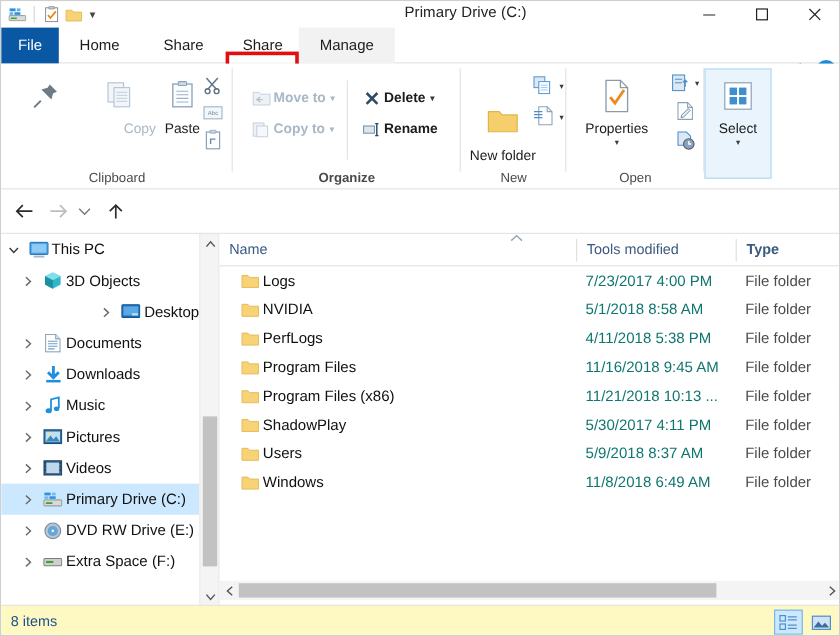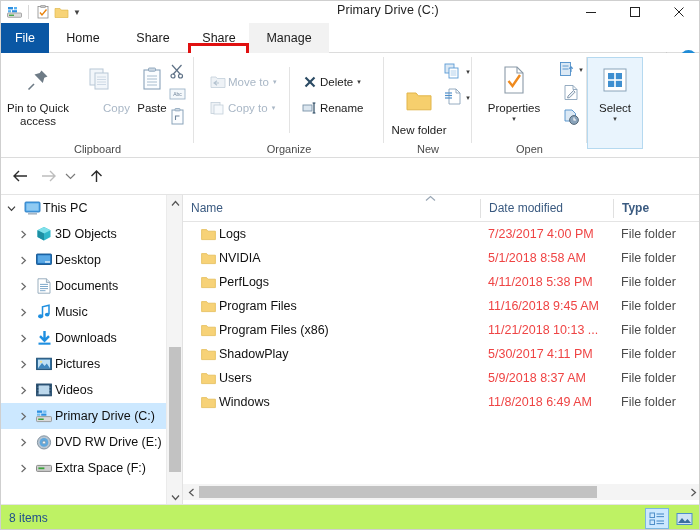--- a/index.html
+++ b/index.html
@@ -108,30 +108,30 @@
   .col { position:absolute; top:0; height:26px; display:flex; align-items:center; font-size:12px; color:#3a5a80; }
   .col .ct { margin-left:8px; }
   .coldiv { position:absolute; top:4px; width:1px; height:19px; background:#e0e0e0; }
   .sortmark { position:absolute; left:242px; top:-1px; font-size:9px; color:#9aa7b5; }
 
   .rows { position:absolute; left:0; top:27px; width:518px; }
   .row { position:relative; height:24px; }
   .cell { position:absolute; top:0; height:24px; display:flex; align-items:center; font-size:12.5px; white-space:nowrap; }
   .cell.name { left:14px; color:#101010; }
   .cell.name .fico { width:22px; height:24px; display:flex; align-items:center; justify-content:center; }
-  .cell.date { left:305px; color:#ef4444; }
+  .cell.date { left:305px; color:#0f766e; }
   .cell.type { left:438px; color:#4c4c4c; }
 
   .hscroll { position:absolute; left:182px; top:289px; width:518px; height:16px; background:#f4f4f4; }
   .hscroll .harrow { position:absolute; top:0; width:16px; height:16px; display:flex; align-items:center;
                      justify-content:center; font-size:8px; color:#555; }
   .hscroll .hthumb { position:absolute; left:16px; top:2px; width:398px; height:12px; background:#c2c2c2; }
 
   
-  .statusbar { position:absolute; left:0; top:503px; width:700px; height:27px; background:#bef264; border-top:1px solid #e4e4e4; }
+  .statusbar { position:absolute; left:0; top:503px; width:700px; height:27px; background:#fef9c3; border-top:1px solid #e4e4e4; }
   .status-text { position:absolute; left:8px; top:6px; font-size:12px; color:#1f4e8c; }
   .viewbtns { position:absolute; right:5px; top:3px; display:flex; gap:3px; }
   .viewbtn { width:24px; height:21px; display:flex; align-items:center; justify-content:center; }
   .viewbtn.active { background:#cce8ff; border:1px solid #7bb7e0; }
 </style>
 </head>
 <body>
 
 <div id="app">
 
@@ -201,21 +201,20 @@
   <div class="ribbon">
 
     <div class="rgroup" style="left:0; width:193px;">
       <div class="big-btn" style="left:6px;">
         <div class="ico">
           <svg width="26" height="26" viewBox="0 0 26 26">
             <path d="M16.5 3.5 l6 6 -3.2 1.2 -1.5 5.2 -8.3 -8.3 5.2 -1.5 Z" fill="#6e7b86"></path>
             <line x1="9" y1="17" x2="3.5" y2="22.5" stroke="#6e7b86" stroke-width="1.6"></line>
           </svg>
         </div>
-        <div class="lbl">Pin to Quick access</div>
       </div>
       <div class="big-btn dim" style="left:68px;">
         <div class="ico">
           <svg width="28" height="28" viewBox="0 0 28 28">
             <rect x="4" y="3" width="13" height="16" fill="#f2f6fa" stroke="#b8c7d6" stroke-width="1"></rect>
             <rect x="9" y="7" width="13" height="16" fill="#f2f6fa" stroke="#b8c7d6" stroke-width="1"></rect>
             <g stroke="#c9d6e2" stroke-width="0.9">
               <line x1="11" y1="11" x2="20" y2="11"></line>
                 <line x1="11" y1="13.5" x2="20" y2="13.5"></line>
               <line x1="11" y1="16" x2="20" y2="16"></line>
@@ -264,21 +263,21 @@
             <rect x="2" y="2" width="11" height="14" fill="#fbfdff" stroke="#8aa3ba" stroke-width="1"></rect>
             <rect x="5" y="0.5" width="5" height="2.4" rx="0.6" fill="#cdd9e4" stroke="#8aa3ba" stroke-width="0.8"></rect>
             <path d="M5.5 12 v-4 h4" stroke="#6f849a" stroke-width="1.1" fill="none"></path>
           </svg>
         </span>
       </div>
       <div class="glabel">Clipboard</div>
       <div class="gsep"></div>
     </div>
 
-    <div class="rgroup" style="left:193px; width:190px;">
+    <div class="rgroup" style="left:193px; width:190px;font-weight:bold;">
       <div class="small-btn dim" style="left:14px; top:18px;">
         <span class="ico">
           <svg width="16" height="14" viewBox="0 0 16 14">
             <path d="M1 2 h5 l1.2 1.5 H15 v9 H1 Z" fill="#eef2f6" stroke="#c3cfda" stroke-width="0.8"></path>
             <path d="M4 8 h5 M7 5.8 L4 8 l3 2.2" stroke="#b4c3d0" stroke-width="1.1" fill="none"></path>
           </svg>
         </span>
         <span>Move to</span>
         <span class="caret dim">▾</span>
       </div>
@@ -513,21 +512,21 @@
           </div>
           <div class="tree-ico">
             <svg width="16" height="16" viewBox="0 0 16 16">
               <path d="M8 1 L14.5 4.2 V11 L8 14.6 L1.5 11 V4.2 Z" fill="#2fb6c9"></path>
               <path d="M8 1 L14.5 4.2 L8 7.6 L1.5 4.2 Z" fill="#7fe0ea"></path>
               <path d="M8 7.6 V14.6 L1.5 11 V4.2 Z" fill="#1d8fa3"></path>
             </svg>
           </div>
           <div class="tree-lbl">3D Objects</div>
         </div>
-        <div class="tree-item" style="padding-left: 12px;">
+        <div class="tree-item" style="padding-left: 12px; justify-content: flex-end;">
           <div class="tree-chev">
             <svg width="7" height="9" viewBox="0 0 7 9">
               <path d="M1.6 1 L5.4 4.5 L1.6 8" stroke="#6a6a6a" stroke-width="1.2" fill="none"></path>
             </svg>
           </div>
           <div class="tree-ico">
             <svg width="16" height="14" viewBox="0 0 16 14">
               <rect x="0.5" y="1" width="15" height="10.5" rx="0.8" fill="#1f6fb8" stroke="#14558f" stroke-width="0.9"></rect>
               <rect x="1.8" y="2.3" width="12.4" height="7.6" fill="#5aa9e6"></rect>
               <rect x="9" y="8" width="5" height="1.9" fill="#bcdcf4"></rect>
@@ -555,41 +554,41 @@
           </div>
           <div class="tree-lbl">Documents</div>
         </div>
         <div class="tree-item" style="padding-left: 12px;">
           <div class="tree-chev">
             <svg width="7" height="9" viewBox="0 0 7 9">
               <path d="M1.6 1 L5.4 4.5 L1.6 8" stroke="#6a6a6a" stroke-width="1.2" fill="none"></path>
             </svg>
           </div>
           <div class="tree-ico">
+            <svg width="15" height="16" viewBox="0 0 15 16">
+              <path d="M7.5 1 V9.4 M3 6.2 L7.5 10.7 L12 6.2" stroke="#1f8fe0" stroke-width="2.4" fill="none"></path>
+              <rect x="1.5" y="12.6" width="12" height="2.1" fill="#1f8fe0"></rect>
+            </svg>
+          </div>
+          <div class="tree-lbl">Downloads</div>
+        </div>
+        <div class="tree-item" style="padding-left: 12px;">
+          <div class="tree-chev">
+            <svg width="7" height="9" viewBox="0 0 7 9">
+              <path d="M1.6 1 L5.4 4.5 L1.6 8" stroke="#6a6a6a" stroke-width="1.2" fill="none"></path>
+            </svg>
+          </div>
+          <div class="tree-ico">
             <svg width="14" height="16" viewBox="0 0 14 16">
               <path d="M5.5 12 V2.8 L12 1.2 V10" stroke="#1f8fe0" stroke-width="1.5" fill="none"></path>
               <ellipse cx="3.6" cy="12.3" rx="2.6" ry="2.1" fill="#1f8fe0"></ellipse>
               <ellipse cx="10.2" cy="10.6" rx="2.3" ry="1.9" fill="#1f8fe0"></ellipse>
             </svg>
           </div>
           <div class="tree-lbl">Music</div>
-        </div>
-        <div class="tree-item" style="padding-left: 12px;">
-          <div class="tree-chev">
-            <svg width="7" height="9" viewBox="0 0 7 9">
-              <path d="M1.6 1 L5.4 4.5 L1.6 8" stroke="#6a6a6a" stroke-width="1.2" fill="none"></path>
-            </svg>
-          </div>
-          <div class="tree-ico">
-            <svg width="15" height="16" viewBox="0 0 15 16">
-              <path d="M7.5 1 V9.4 M3 6.2 L7.5 10.7 L12 6.2" stroke="#1f8fe0" stroke-width="2.4" fill="none"></path>
-              <rect x="1.5" y="12.6" width="12" height="2.1" fill="#1f8fe0"></rect>
-            </svg>
-          </div>
-          <div class="tree-lbl">Downloads</div>
         </div>
         <div class="tree-item" style="padding-left: 12px;">
           <div class="tree-chev">
             <svg width="7" height="9" viewBox="0 0 7 9">
               <path d="M1.6 1 L5.4 4.5 L1.6 8" stroke="#6a6a6a" stroke-width="1.2" fill="none"></path>
             </svg>
           </div>
           <div class="tree-ico">
             <svg width="16" height="14" viewBox="0 0 16 14">
               <rect x="0.6" y="1.2" width="14.8" height="11.4" fill="#2f6f9f" stroke="#1c4c72" stroke-width="0.9"></rect>
@@ -691,21 +690,21 @@
         <div class="col" style="left:0; width:305px;">
           <span class="ct">Name</span>
         </div>
         <div class="sortmark">
           <svg width="11" height="7" viewBox="0 0 11 7">
               <path d="M1 5.5 L5.5 1.5 L10 5.5" stroke="#9aa7b5" stroke-width="1.2" fill="none"></path>
             </svg>
         </div>
         <div class="coldiv" style="left:297px;"></div>
         <div class="col" style="left:298px; width:133px;">
-          <span class="ct">Date modified</span>
+          <span class="ct">Tools modified</span>
         </div>
         <div class="coldiv" style="left:430px;"></div>
         <div class="col" style="left:431px; width:87px;font-weight:bold;">
           <span class="ct">Type</span>
         </div>
       </div>
       <div class="rows" id="filerows">
           <div class="row">
             <div class="cell name">
               <span class="fico">

